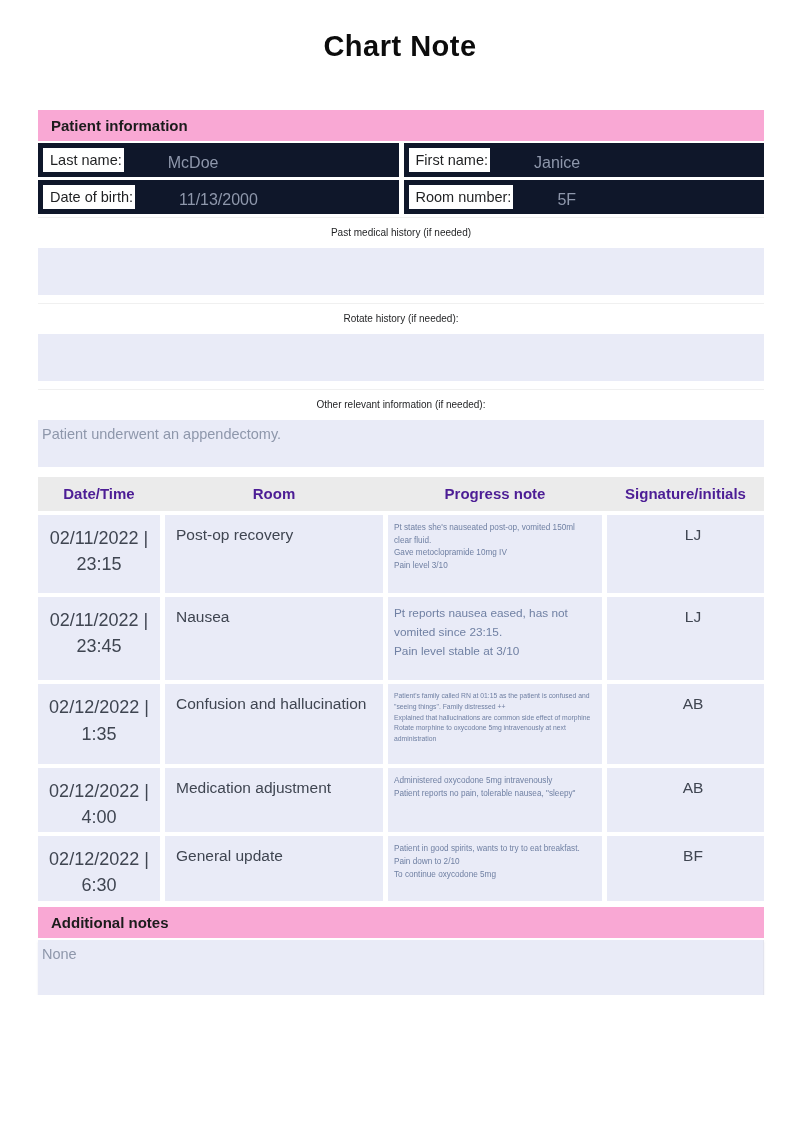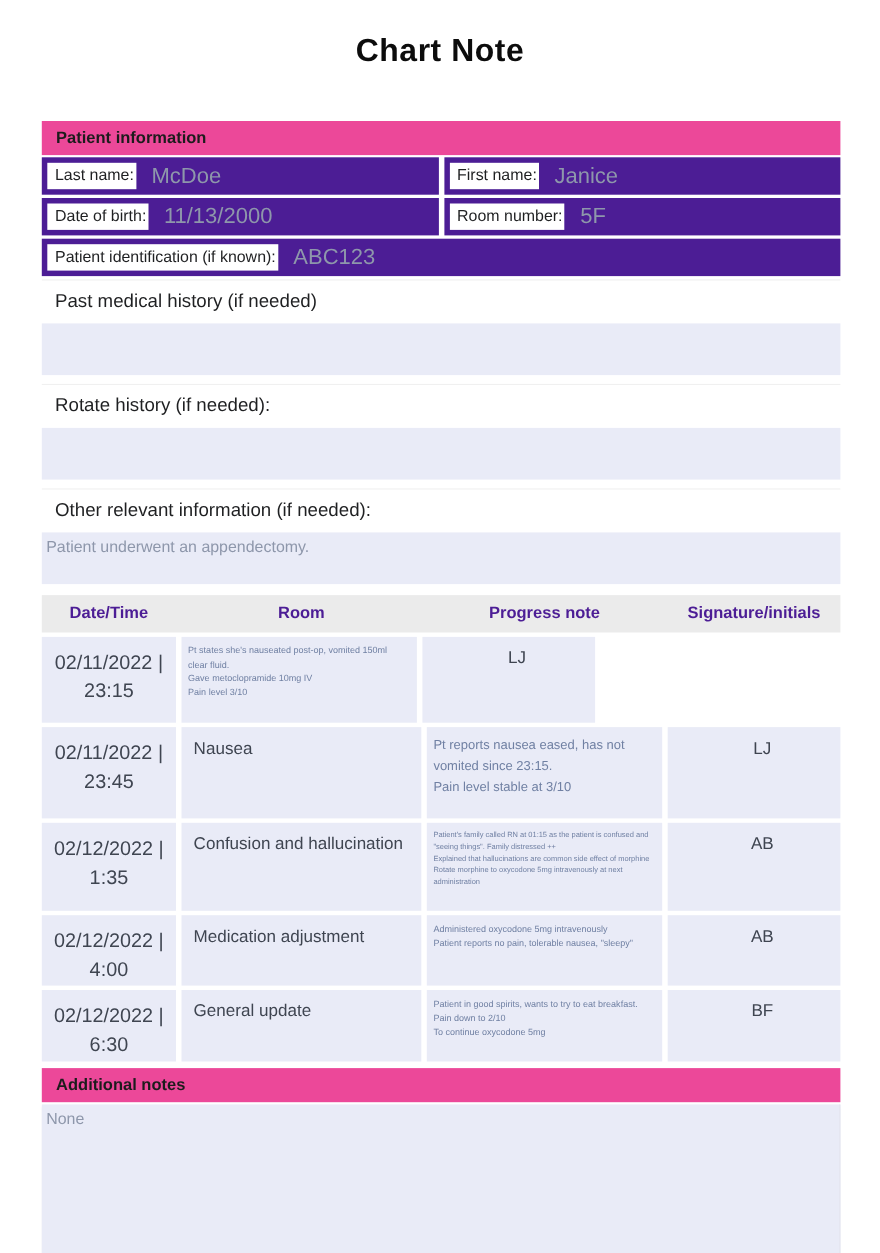--- a/index.html
+++ b/index.html
@@ -3,76 +3,78 @@
 <meta charset="utf-8">
 <style>
   * { margin: 0; padding: 0; box-sizing: border-box; }
   html, body {
     background: #ffffff;
     width: 800px;
     font-family: "Liberation Sans", "DejaVu Sans", sans-serif;
   }
   .page {
     width: 800px;
-    height: 1139px;
+    height: 995px;
     background: #fff;
     overflow: hidden;
   }
   .doc-title {
     text-align: center;
     font-size: 29px;
     font-weight: bold;
     color: #0c0c0c;
     padding-top: 30px;
     letter-spacing: 0.5px;
   }
   .container {
     width: 726px;
     margin: 47px auto 0 38px;
   }
   
   .section-header {
-    background: #ec4899;
+    background: #f9a8d4;
     font-size: 15px;
     font-weight: bold;
     color: #1c1c1c;
     padding: 7px 13px;
     margin-bottom: 2px;
   }
   
   .two-col { display: flex; gap: 5px; margin-bottom: 3px; }
   .two-col > .field { flex: 1 1 0; }
   .field {
-    background: #4c1d95;
+    background: #0f172a;
     min-height: 34px;
     display: flex;
     align-items: flex-end;
     padding: 5px 8px 5px 5px;
     margin-bottom: 3px;
+    gap: 30px;
   }
   .two-col .field { margin-bottom: 0; }
   .field-label {
     background: #ffffff;
     color: #1f2022;
     font-size: 14.5px;
     padding: 4px 2px 4px 7px;
     white-space: nowrap;
   }
   .field-value {
     color: #8e97ab;
-    font-size: 20px;
+    font-size: 16px;
     padding-left: 14px;
   }
   
   .label-row {
     background: #ffffff;
     color: #1f2022;
-    font-size: 17px;
+    font-size: 10px;
     padding: 9px 12px 8px 12px;
     border-top: 1px solid #f0f0f0;
+    text-align: center;
   }
   .textarea {
     background: #e9ebf7;
     color: #8e97ab;
     font-size: 14.5px;
     padding: 6px 8px 6px 4px;
     margin-top: 2px;
     margin-bottom: 8px;
     white-space: pre-line;
   }
@@ -170,24 +172,20 @@
         <div class="field">
           <span class="field-label">Date of birth:</span>
           <span class="field-value">11/13/2000</span>
         </div>
         <div class="field">
           <span class="field-label">Room number:</span>
           <span class="field-value">5F</span>
         </div>
       </div>
 
-      <div class="field">
-        <span class="field-label">Patient identification (if known):</span>
-        <span class="field-value">ABC123</span>
-      </div>
 
       <div class="label-row">Past medical history (if needed)</div>
       <div class="textarea empty"></div>
 
       <div class="label-row">Rotate history (if needed):</div>
       <div class="textarea empty"></div>
 
       <div class="label-row">Other relevant information (if needed):</div>
       <div class="textarea filled">Patient underwent an appendectomy.</div>
     </div>
@@ -196,20 +194,21 @@
       <div class="ptable-header">
         <div class="col-1">Date/Time</div>
         <div class="col-2">Room</div>
         <div class="col-3">Progress note</div>
         <div class="col-4">Signature/initials</div>
       </div>
 
       <div class="ptable-row">
         <div class="col-1 cell-datetime">02/11/2022 |
 23:15</div>
+        <div class="col-2 cell-focus">Post-op recovery</div>
         <div class="col-3 cell-note note-s">Pt states she's nauseated post-op, vomited 150ml clear fluid.
 Gave metoclopramide 10mg IV
 Pain level 3/10</div>
         <div class="col-4 cell-sig">LJ</div>
       </div>
 
       <div class="ptable-row">
         <div class="col-1 cell-datetime">02/11/2022 |
 23:45</div>
         <div class="col-2 cell-focus">Nausea</div>

